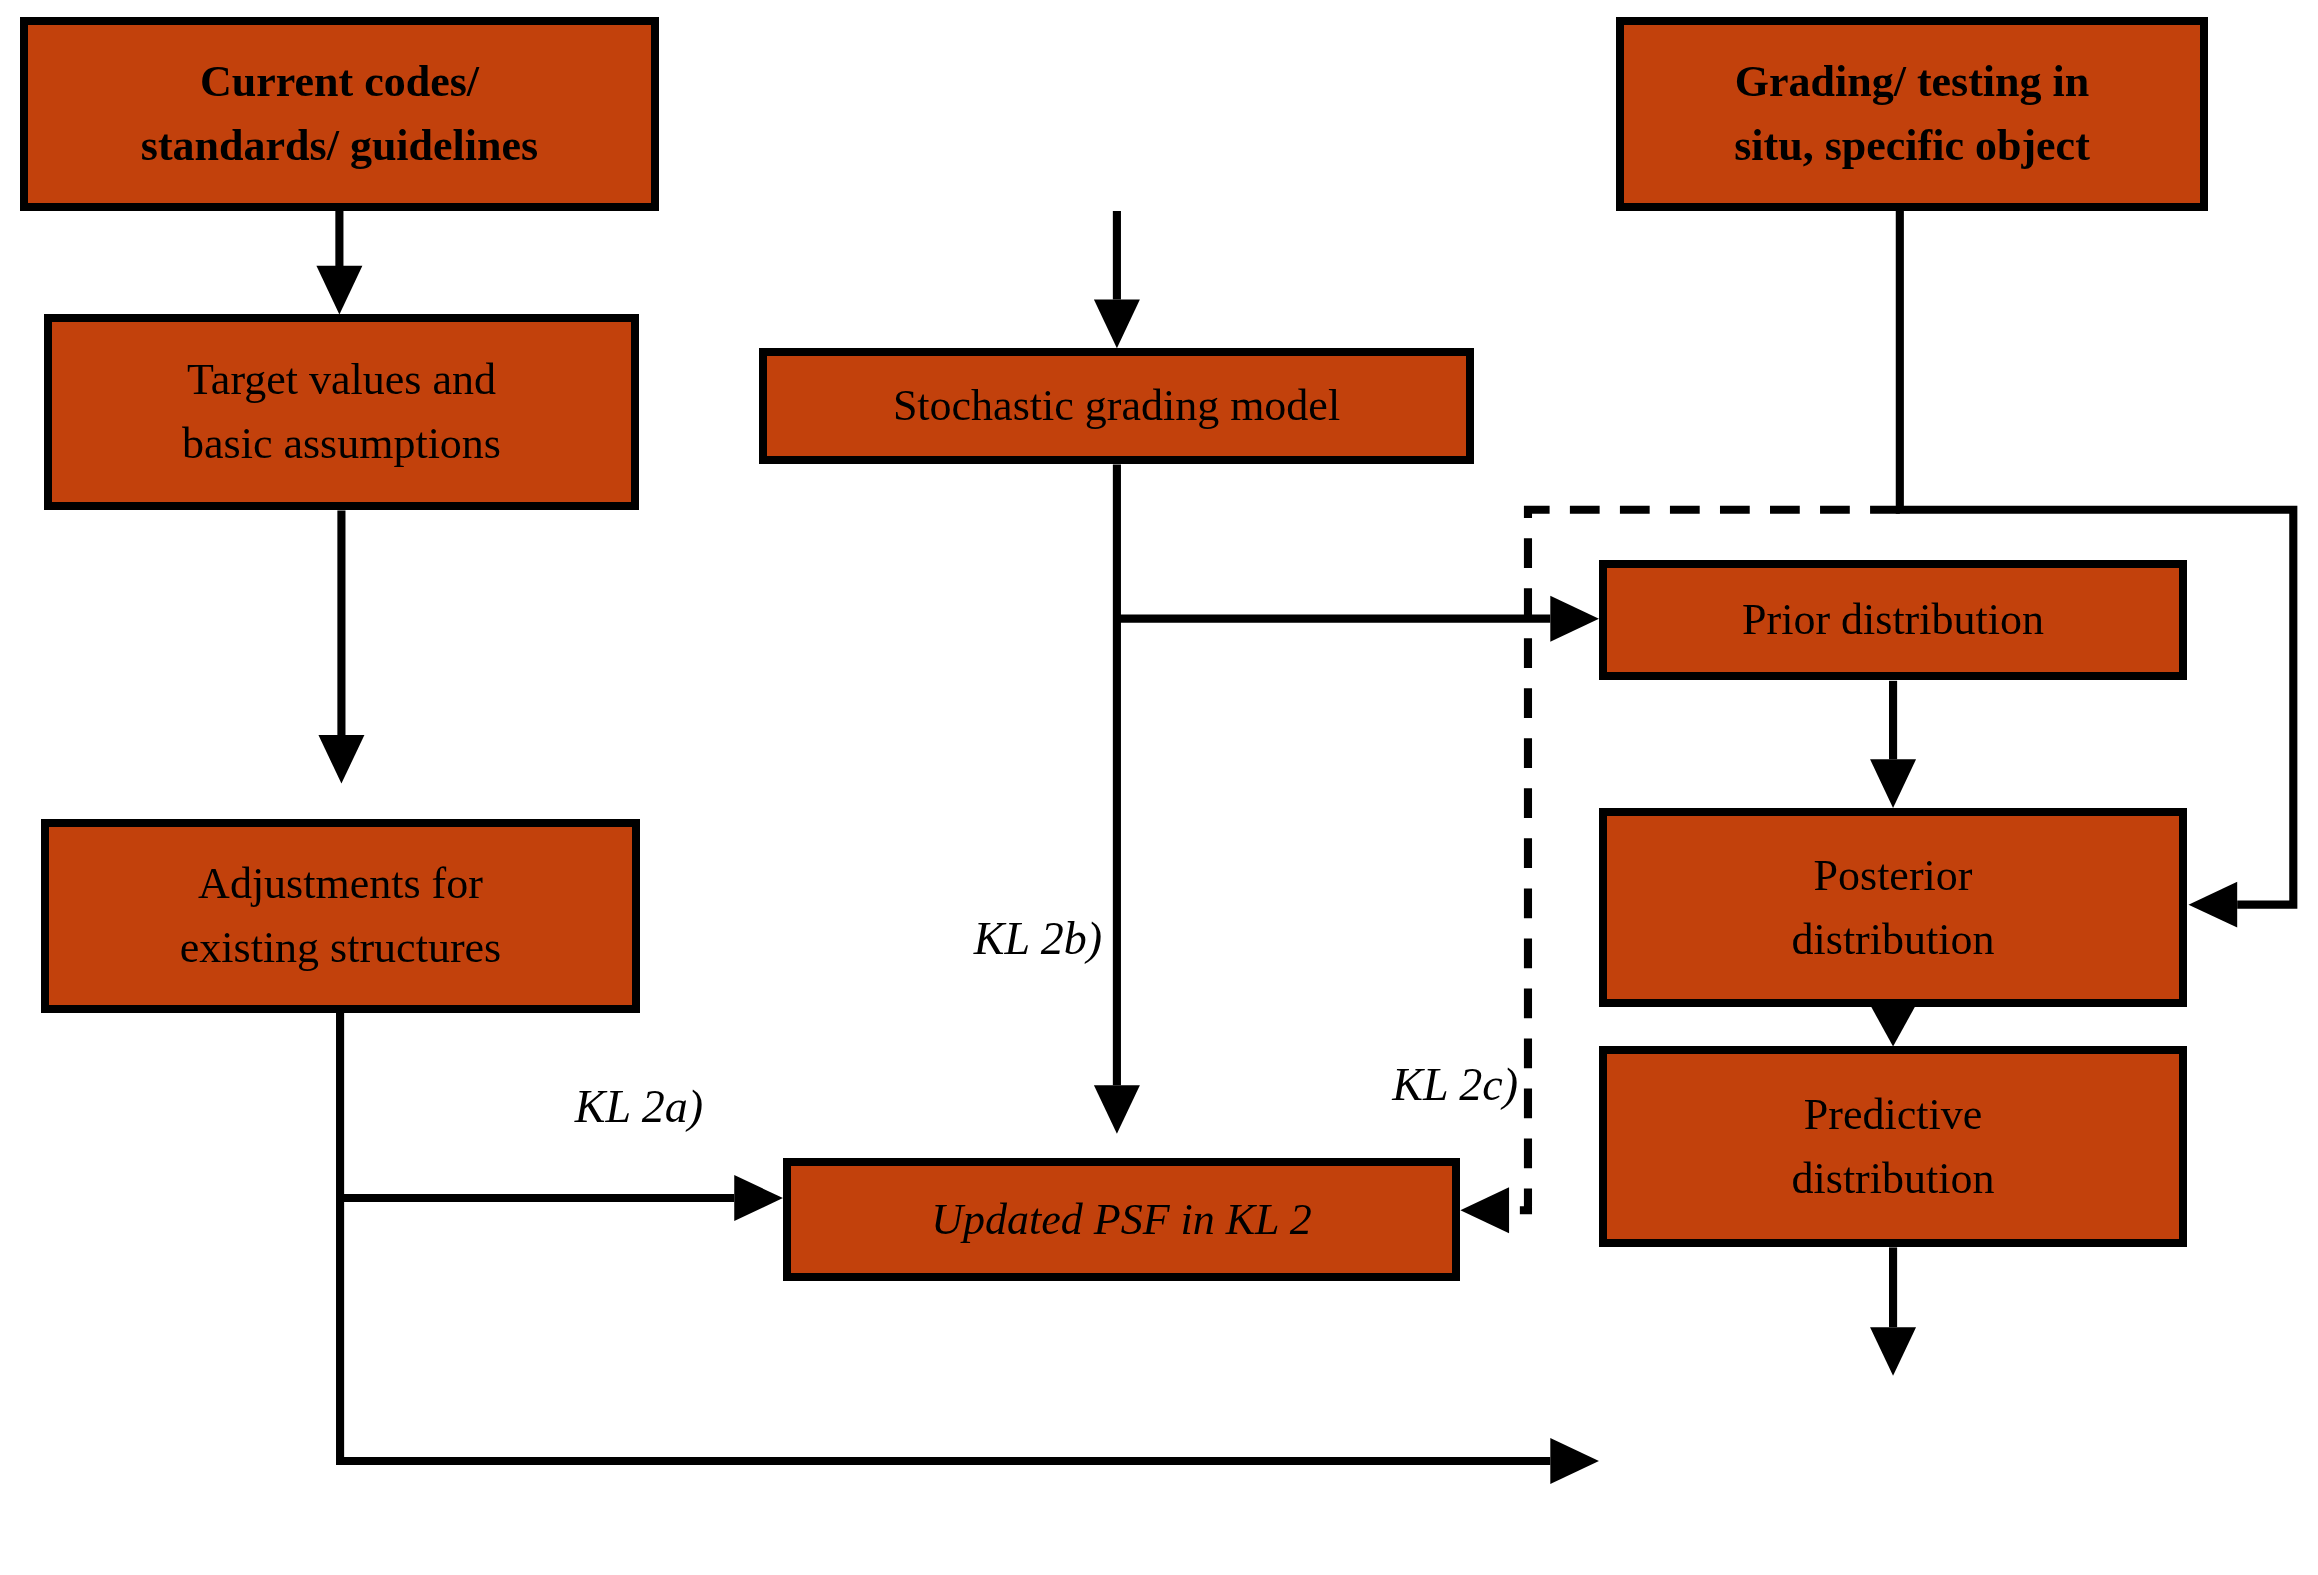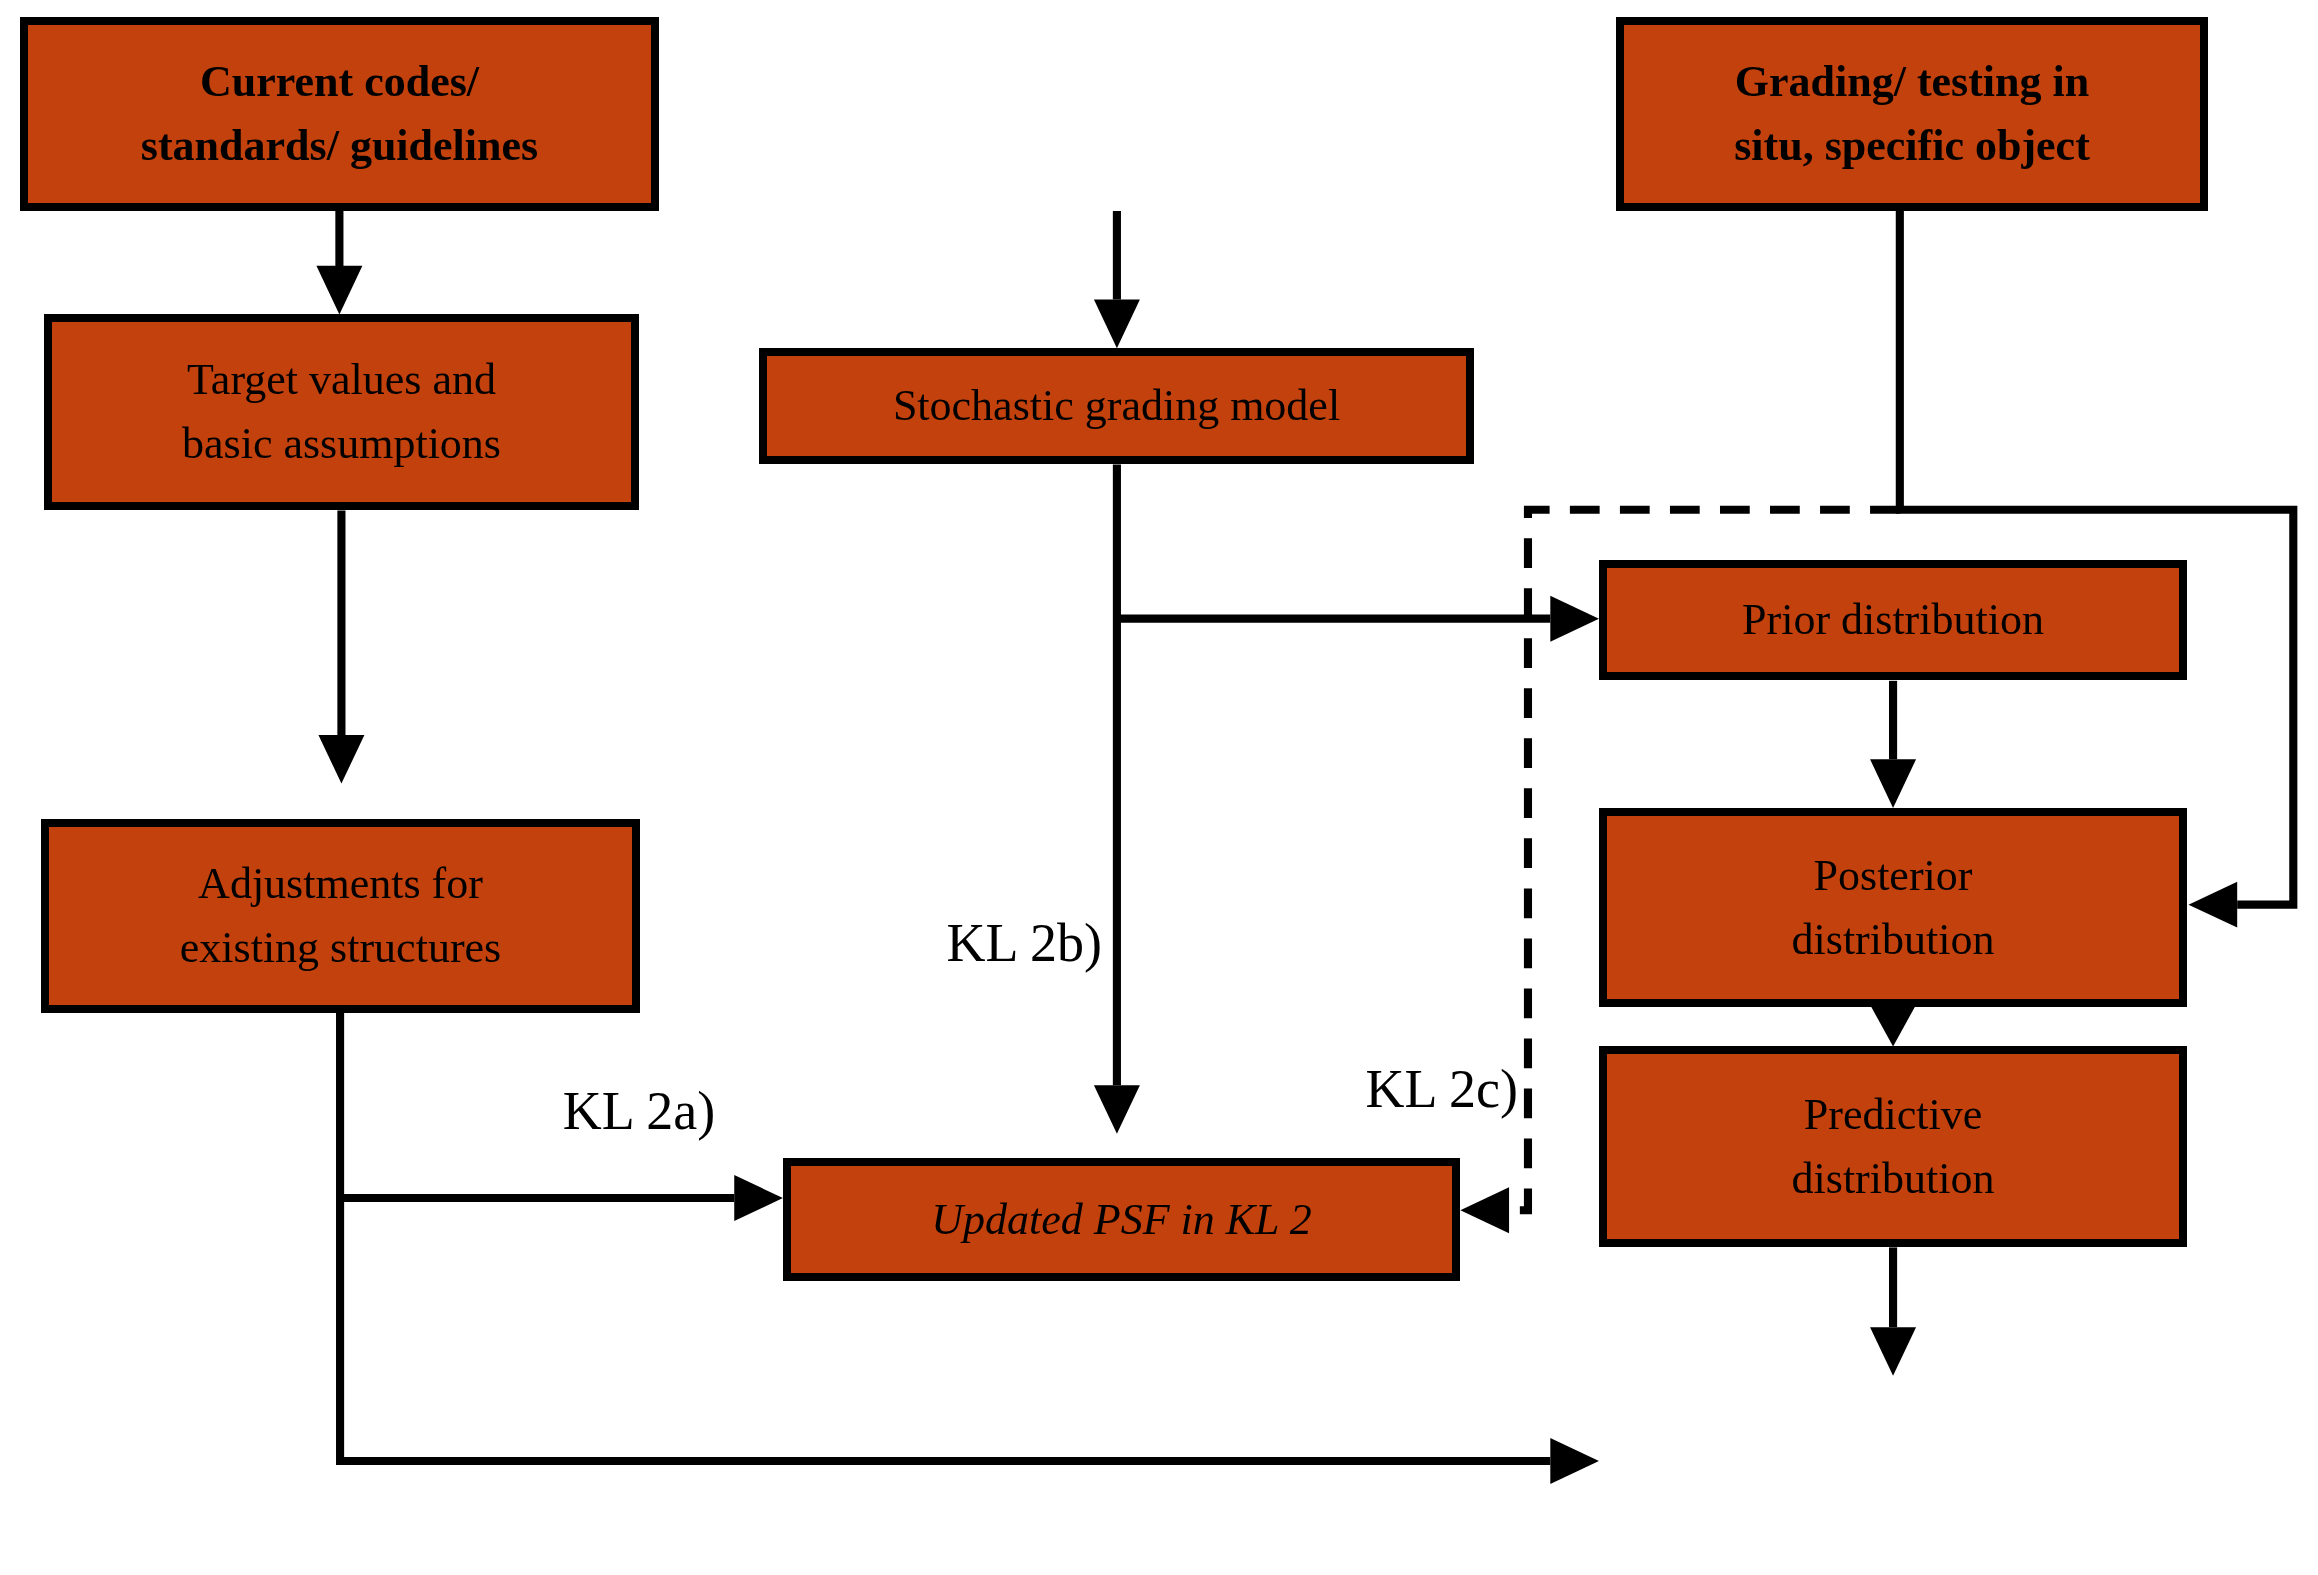--- a/index.html
+++ b/index.html
@@ -34,21 +34,22 @@
     text-align: center;
     font-size: 44px;
     line-height: 1.45;
     white-space: pre-line;
     padding: 0 8px;
   }
   .box.bold { font-weight: bold; }
   .box.italic { font-style: italic; margin-top: 24px; }
   .elabel {
     position: absolute;
-    font-size: 54px;
+    font-size: 46px;
+    font-style: italic;
     line-height: 1.1;
     white-space: nowrap;
   }
   .elabel.right { text-align: right; }
   .elabel.center { text-align: center; }
 </style>
 </head>
 <body>
 
 <div class="stage">

